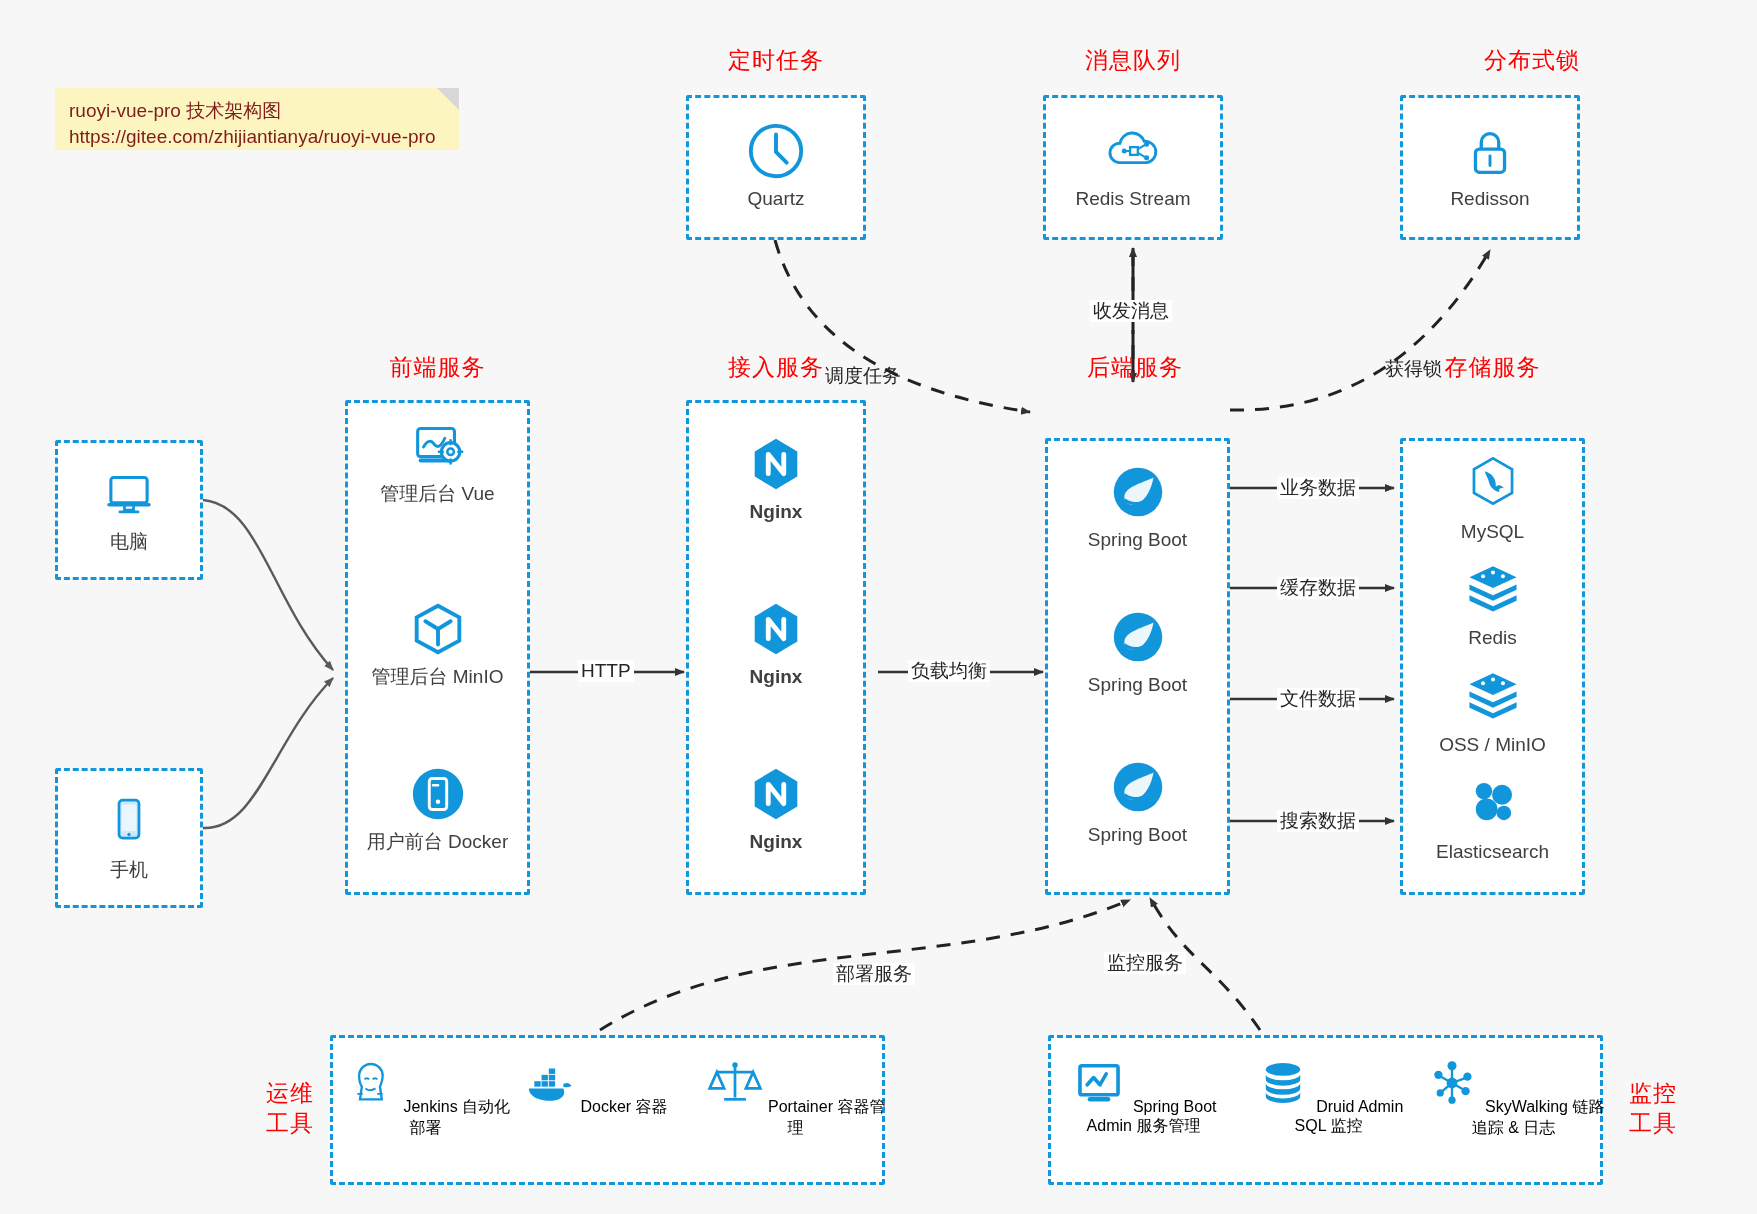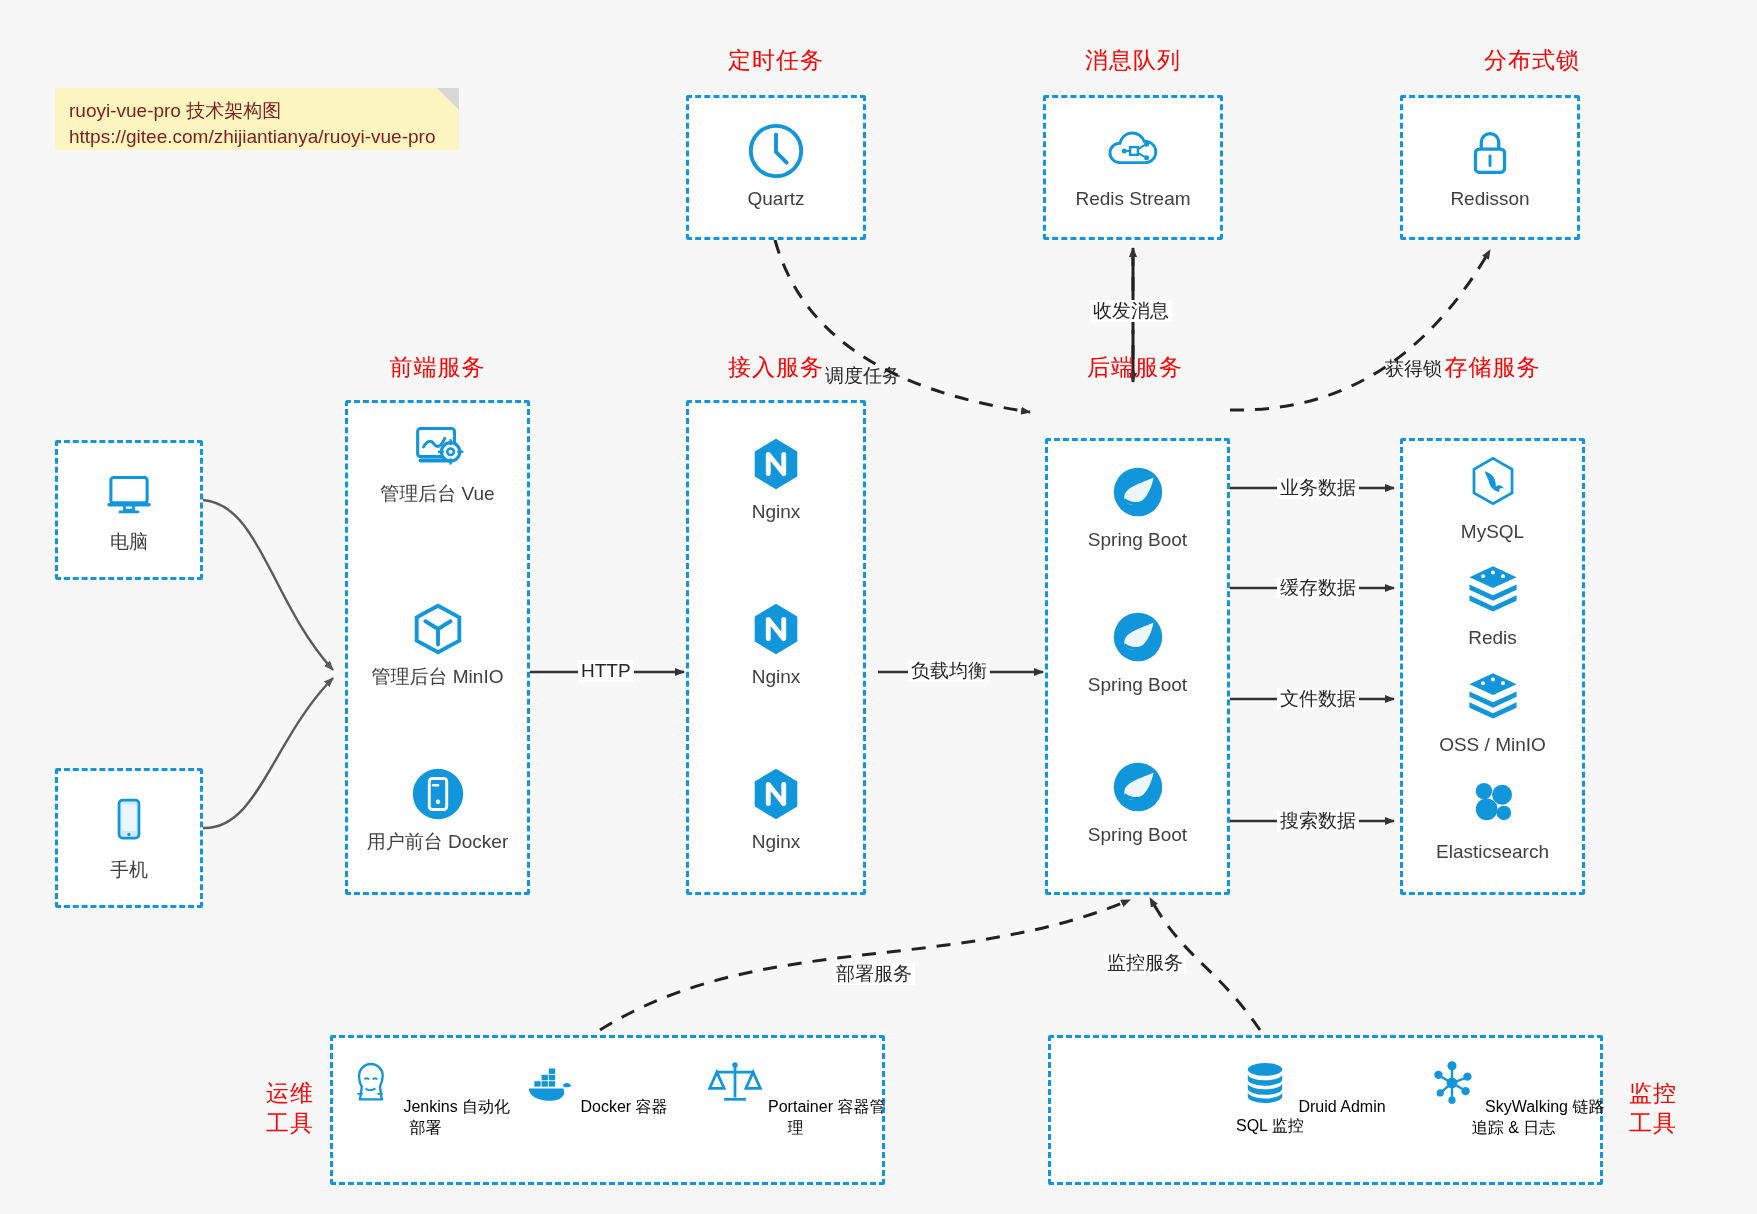--- a/index.html
+++ b/index.html
@@ -234,21 +234,21 @@
           <rect x="23" y="16" width="18" height="32" rx="3" fill="none" stroke="#fff" stroke-width="3"></rect>
           <path d="M27 23 h5" stroke="#fff" stroke-width="2.6" stroke-linecap="round"></path>
           <circle cx="32" cy="40" r="2.3" fill="#fff"></circle>
         </svg>
       </span>
       <span class="cap">用户前台 Docker</span>
     </div>
   </div>
 
   <div class="glabel" style="left:686px; top:352px; width:180px;">接入服务</div>
-  <div class="dbox" style="left:686px; top:400px; width:180px; height:495px;">
+  <div class="dbox" style="left:686px; top:400px; width:180px; height:495px;font-weight:bold;">
     <div class="node" style="top:30px;">
       <span class="ico">
         <svg width="62" height="62" viewBox="0 0 64 64">
           <path d="M32 6 L54 19 L54 45 L32 58 L10 45 L10 19 Z" fill="#1296db"></path>
           <path d="M24 42 V22 L40 42 V22" fill="none" stroke="#fff" stroke-width="5" stroke-linecap="round" stroke-linejoin="round"></path>
         </svg>
       </span>
       <span class="cap">Nginx</span>
     </div>
     <div class="node" style="top:195px;">
@@ -400,21 +400,32 @@
           <path d="M20 50 h24" stroke="#1296db" stroke-width="3"></path>
           <circle cx="32" cy="12" r="3" fill="#1296db"></circle>
         </svg>
       </span>
       <span class="cap">Portainer</span>
       <span class="cap2">容器管理</span>
     </div>
   </div>
 
   <div class="dbox" style="left:1048px; top:1035px; width:555px; height:150px;">
-    <div style="position:absolute; left:185px; top:16px; width:185px; text-align:left;">
+    <div style="position:absolute; left:0; top:16px; width:185px; text-align:center;">
+      <span class="ico">
+        <svg width="58" height="58" viewBox="0 0 64 64">
+          <rect x="11" y="13" width="42" height="32" rx="2" fill="none" stroke="#1296db" stroke-width="4"></rect>
+          <path d="M19 34 l7 -8 l7 8 l7 -12" fill="none" stroke="#1296db" stroke-width="4" stroke-linecap="round" stroke-linejoin="round"></path>
+          <path d="M22 50 h20" stroke="#1296db" stroke-width="5" stroke-linecap="round"></path>
+        </svg>
+      </span>
+      <span class="cap">Spring Boot Admin</span>
+      <span class="cap2">服务管理</span>
+    </div>
+    <div style="position:absolute; left:185px; top:16px; width:185px; text-align:center;">
       <span class="ico">
         <svg width="58" height="58" viewBox="0 0 64 64">
           <g fill="#1296db">
             <ellipse cx="32" cy="17" rx="19" ry="7"></ellipse>
             <path d="M13 22 a19 7 0 0 0 38 0 v6 a19 7 0 0 1 -38 0 z"></path>
             <path d="M13 32 a19 7 0 0 0 38 0 v6 a19 7 0 0 1 -38 0 z"></path>
             <path d="M13 42 a19 7 0 0 0 38 0 v5 a19 7 0 0 1 -38 0 z"></path>
           </g>
         </svg>
       </span>

